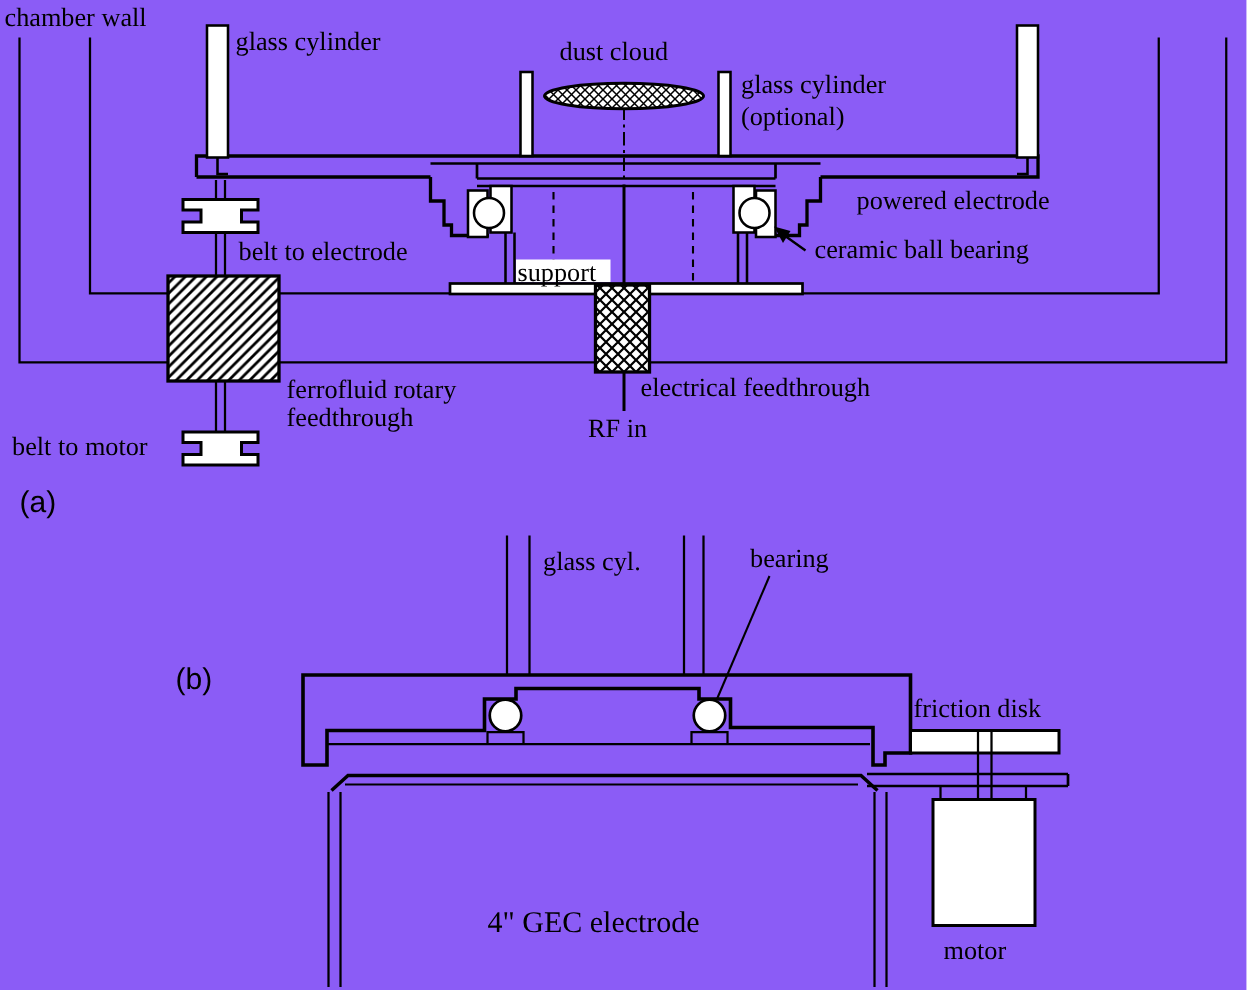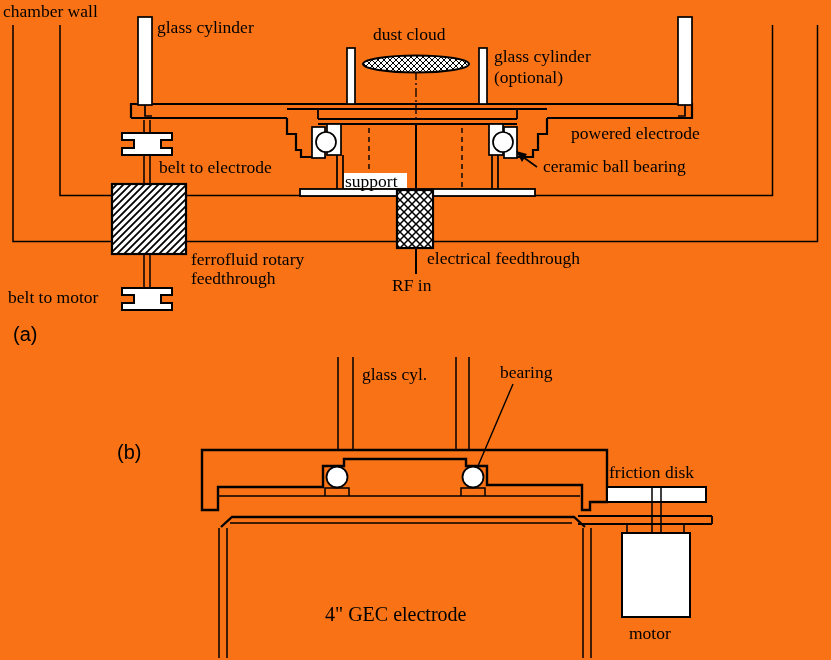--- a/index.html
+++ b/index.html
@@ -1,16 +1,16 @@
 <!DOCTYPE html>
 <html><head>
 <meta charset="utf-8">
 <style>
   html,body{margin:0;padding:0;background:#fff;}
-  #stage{position:relative;width:831px;height:660px;background:#f97316;overflow:hidden;}
+  #stage{position:relative;width:831px;height:660px;background:#8b5cf6;overflow:hidden;}
   svg{display:block;}
   text.lbl{font-family:"Liberation Serif","DejaVu Serif",serif;font-size:17.5px;fill:#000;}
   text.lbl2{font-family:"Liberation Serif","DejaVu Serif",serif;font-size:20px;fill:#000;}
   text.tag{font-family:"Liberation Sans","DejaVu Sans",sans-serif;font-size:20px;fill:#000;}
 </style>
 </head>
 <body>
 
 <div id="stage">
 <svg width="831" height="660" viewBox="0 0 831 660" xmlns="http://www.w3.org/2000/svg">

